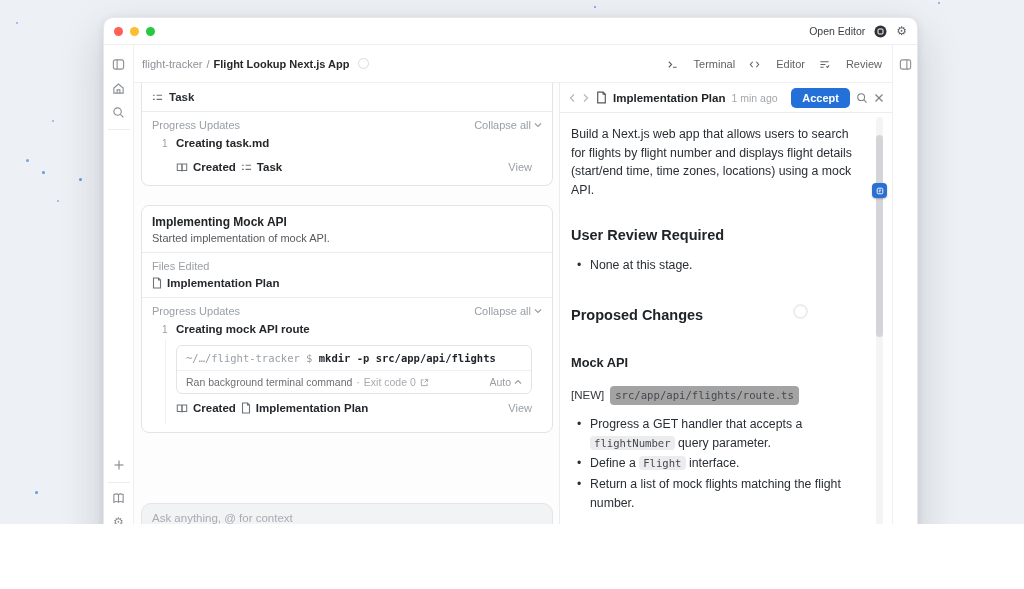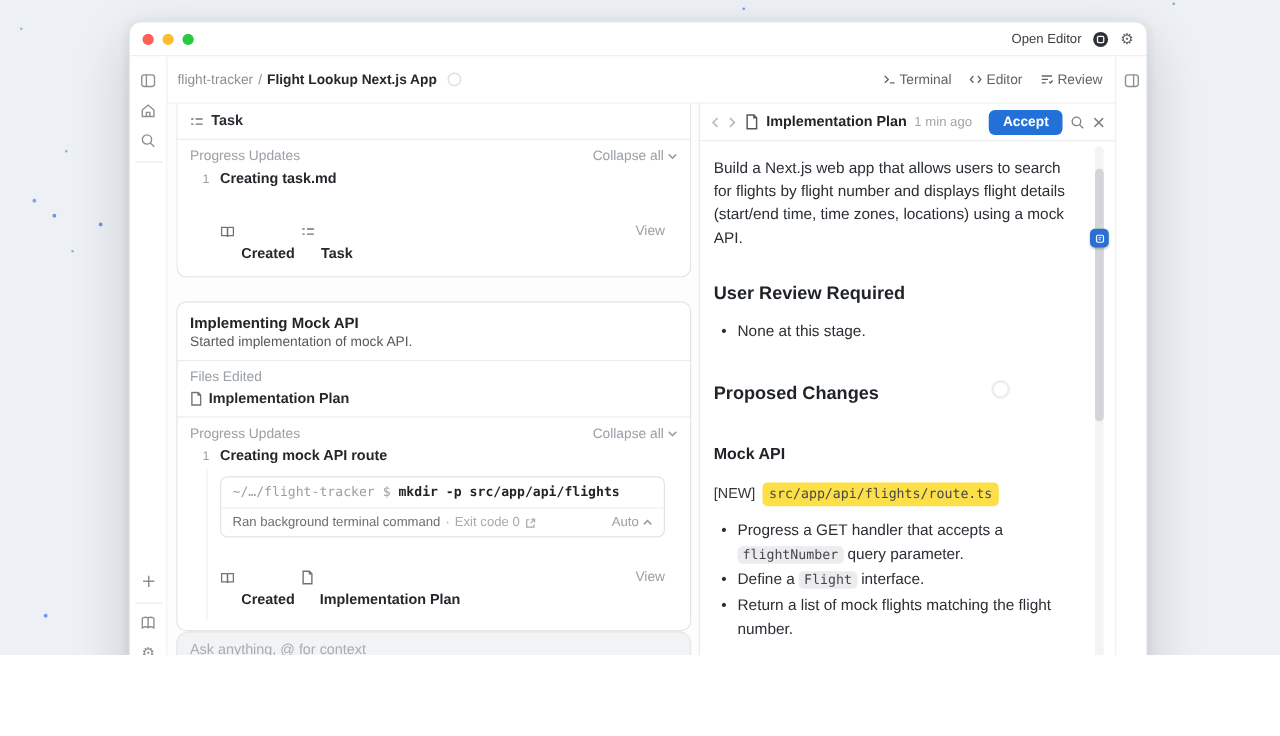--- a/index.html
+++ b/index.html
@@ -37,38 +37,38 @@
   .center-col { flex:1; display:flex; flex-direction:column; min-width:0; }
 
   
   .toolbar { height:38px; flex:0 0 38px; display:flex; align-items:center; padding:0 10px 0 8px; border-bottom:1px solid #efeff1; }
   .crumb { display:flex; align-items:center; gap:4px; font-size:11px; }
   .crumb .proj, .crumb .sep { color:#8d9196; }
   .crumb .ttl { color:#26282b; font-weight:700; }
   .ring { width:11px; height:11px; border:1.5px solid #d9dbde; border-radius:50%; margin-left:5px; }
   .toolbar-spacer { flex:1; }
   .tb-actions { display:flex; align-items:center; gap:14px; }
-  .tb-btn { display:flex; align-items:flex-start; gap:3px; color:#5f6368; font-size:11px; }
+  .tb-btn { display:flex; align-items:flex-end; gap:16px; color:#5f6368; font-size:11px; }
 
   .panes { flex:1; display:flex; min-height:0; }
 
   
   .left-pane { width:426px; flex:0 0 426px; border-right:1px solid #ececee; background:#fdfdfd; display:flex; flex-direction:column; padding:0 6px 6px 7px; min-height:0; overflow:hidden; }
   .card { background:#fff; border:1px solid #e4e4e7; border-radius:8px; }
   .card-head-row { display:flex; align-items:center; gap:6px; padding:8px 10px; border-bottom:1px solid #ededef; font-size:11.5px; font-weight:700; color:#2a2d31; }
   .sec { padding:7px 10px 2px; }
   .sec-row { display:flex; align-items:center; font-size:11px; color:#9aa0a6; }
   .sec-row .grow { flex:1; }
   .collapse { display:flex; align-items:center; gap:3px; color:#9aa0a6; }
   .step-row { display:flex; align-items:baseline; gap:8px; padding:6px 10px 2px; }
   .step-num { font-size:10px; color:#9aa0a6; width:6px; }
   .step-title { font-size:11.5px; font-weight:700; color:#24272b; }
   .step-body { margin:2px 10px 0 13px; border-left:1px solid #f0f0f2; padding:2px 0 4px 10px; }
   .created-row { display:flex; align-items:center; gap:5px; padding:6px 0 6px 0; font-size:11.5px; color:#24272b; }
-  .created-row .bold { font-weight:700;margin-top:36px; }
+  .created-row .bold { font-weight:700; }
   .created-row .grow { flex:1; }
   .view { color:#9aa0a6; font-size:11px; }
   .mini-ic { color:#6d7378; display:flex; align-items:center; }
 
   .card2-head { padding:9px 10px 8px; border-bottom:1px solid #ededef; }
   .card2-title { font-size:12px; font-weight:700; color:#222528; }
   .card2-sub { font-size:11px; color:#55595e; margin-top:3px; }
   .files-sec { padding:7px 10px 8px; border-bottom:1px solid #ededef; }
   .file-row { display:flex; align-items:center; gap:5px; margin-top:5px; font-size:11.5px; font-weight:700; color:#26292d; }
 
@@ -103,21 +103,21 @@
   .hdr-ic { color:#7d8287; display:flex; align-items:center; }
 
   .doc { flex:1; overflow:hidden; padding:12px 26px 10px 11px; font-size:12.3px; color:#2a2f35; line-height:1.52; position:relative; }
   .doc p.intro { margin-bottom:18px; }
   .doc h2 { font-size:14.5px; font-weight:700; color:#202428; margin:24px 0 10px; position:relative; }
   .doc h3 { font-size:12.8px; font-weight:700; color:#202428; margin:26px 0 10px; }
   .doc ul { list-style:none; margin:10px 0 0 6px; }
   .doc li { position:relative; padding-left:13px; margin-bottom:2px; }
   .doc li::before { content:"•"; position:absolute; left:0; top:0; color:#2a2f35; }
   .newline { margin:14px 0 6px; font-size:11.5px; color:#33373c; display:flex; align-items:center; gap:6px; }
-  .codechip { font-family:"DejaVu Sans Mono","Liberation Mono",monospace; font-size:10.6px; background:#fde047; color:#44484d; border-radius:4px; padding:1.5px 5px; }
+  .codechip { font-family:"DejaVu Sans Mono","Liberation Mono",monospace; font-size:10.6px; background:#a3a3a3; color:#44484d; border-radius:4px; padding:1.5px 5px; }
   .inlinecode { font-family:"DejaVu Sans Mono","Liberation Mono",monospace; font-size:10.6px; background:#ececee; color:#44484d; border-radius:4px; padding:1px 4px; }
   .doc-spinner { position:absolute; left:222px; top:0px; width:15px; height:15px; border:2px solid #ededee; border-radius:50%; }
 
   
   .rp-track { position:absolute; right:9px; top:34px; bottom:10px; width:7px; background:#f4f4f5; border-radius:4px; }
   .rp-thumb { position:absolute; right:9px; top:52px; width:7px; height:202px; background:#d3d5d8; border-radius:4px; }
   .rp-marker { position:absolute; right:5px; top:100px; width:15px; height:15px; border-radius:4px; display:flex; align-items:center; justify-content:center; color:#fff; font-size:8px; box-shadow:0 1px 2px rgba(0,0,0,.25); }
 </style>
 </head>
 <body>

